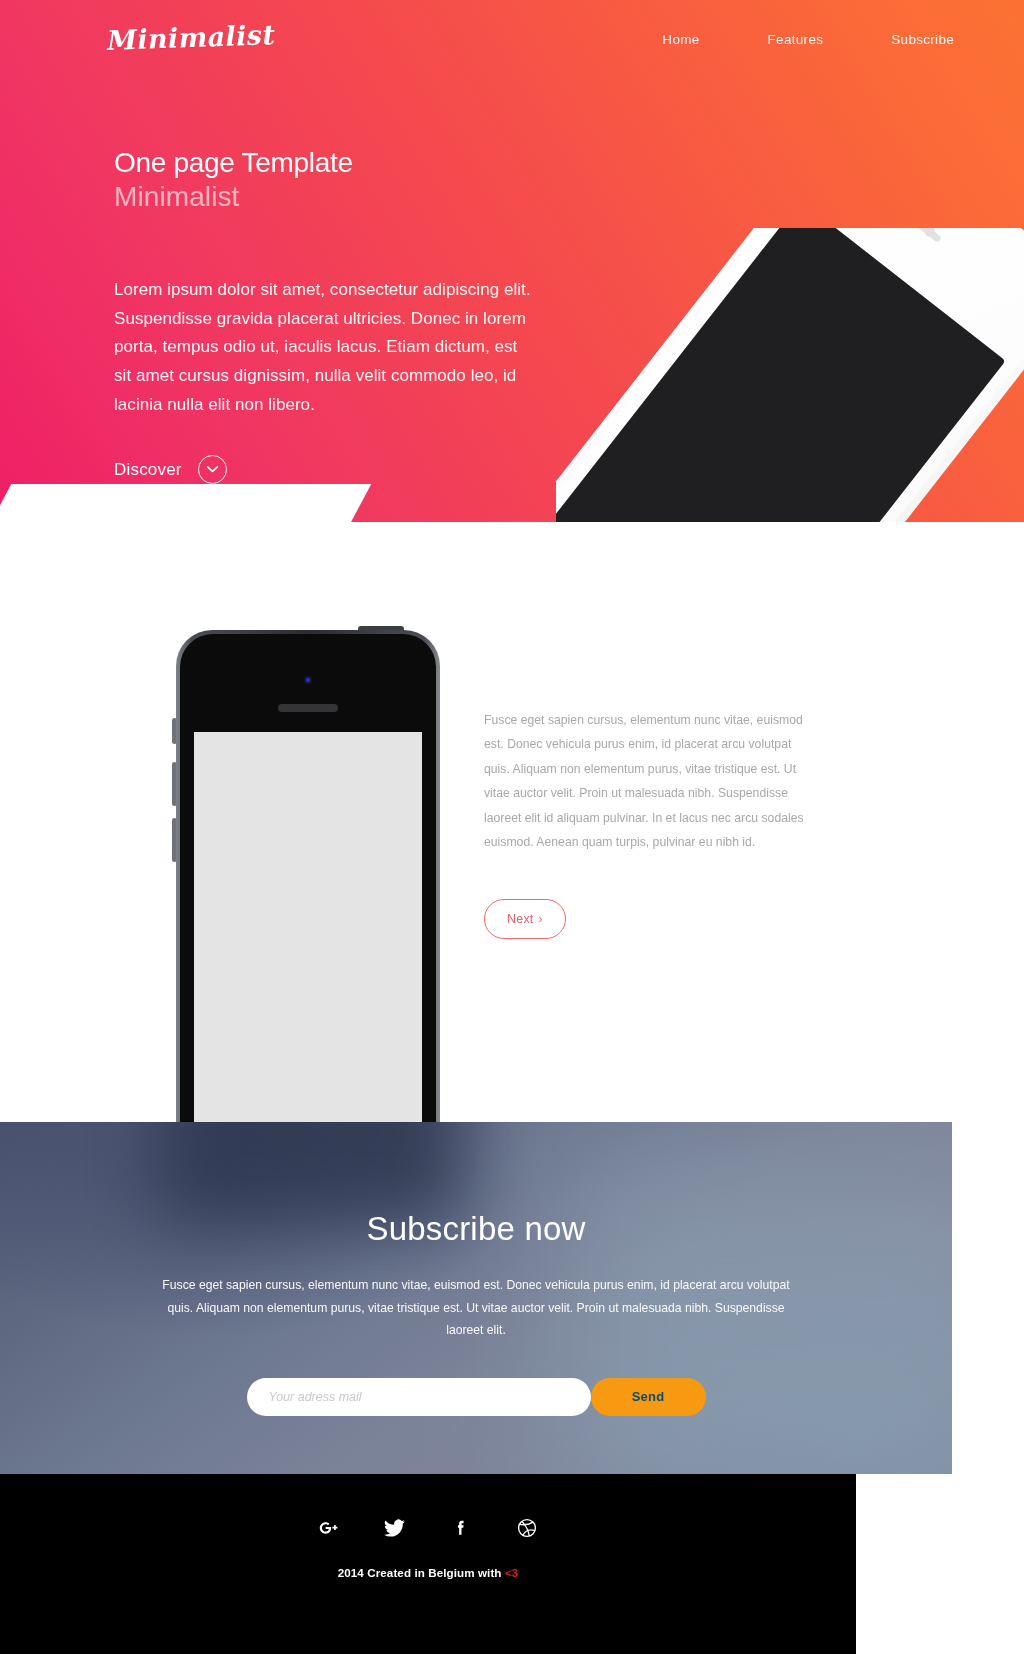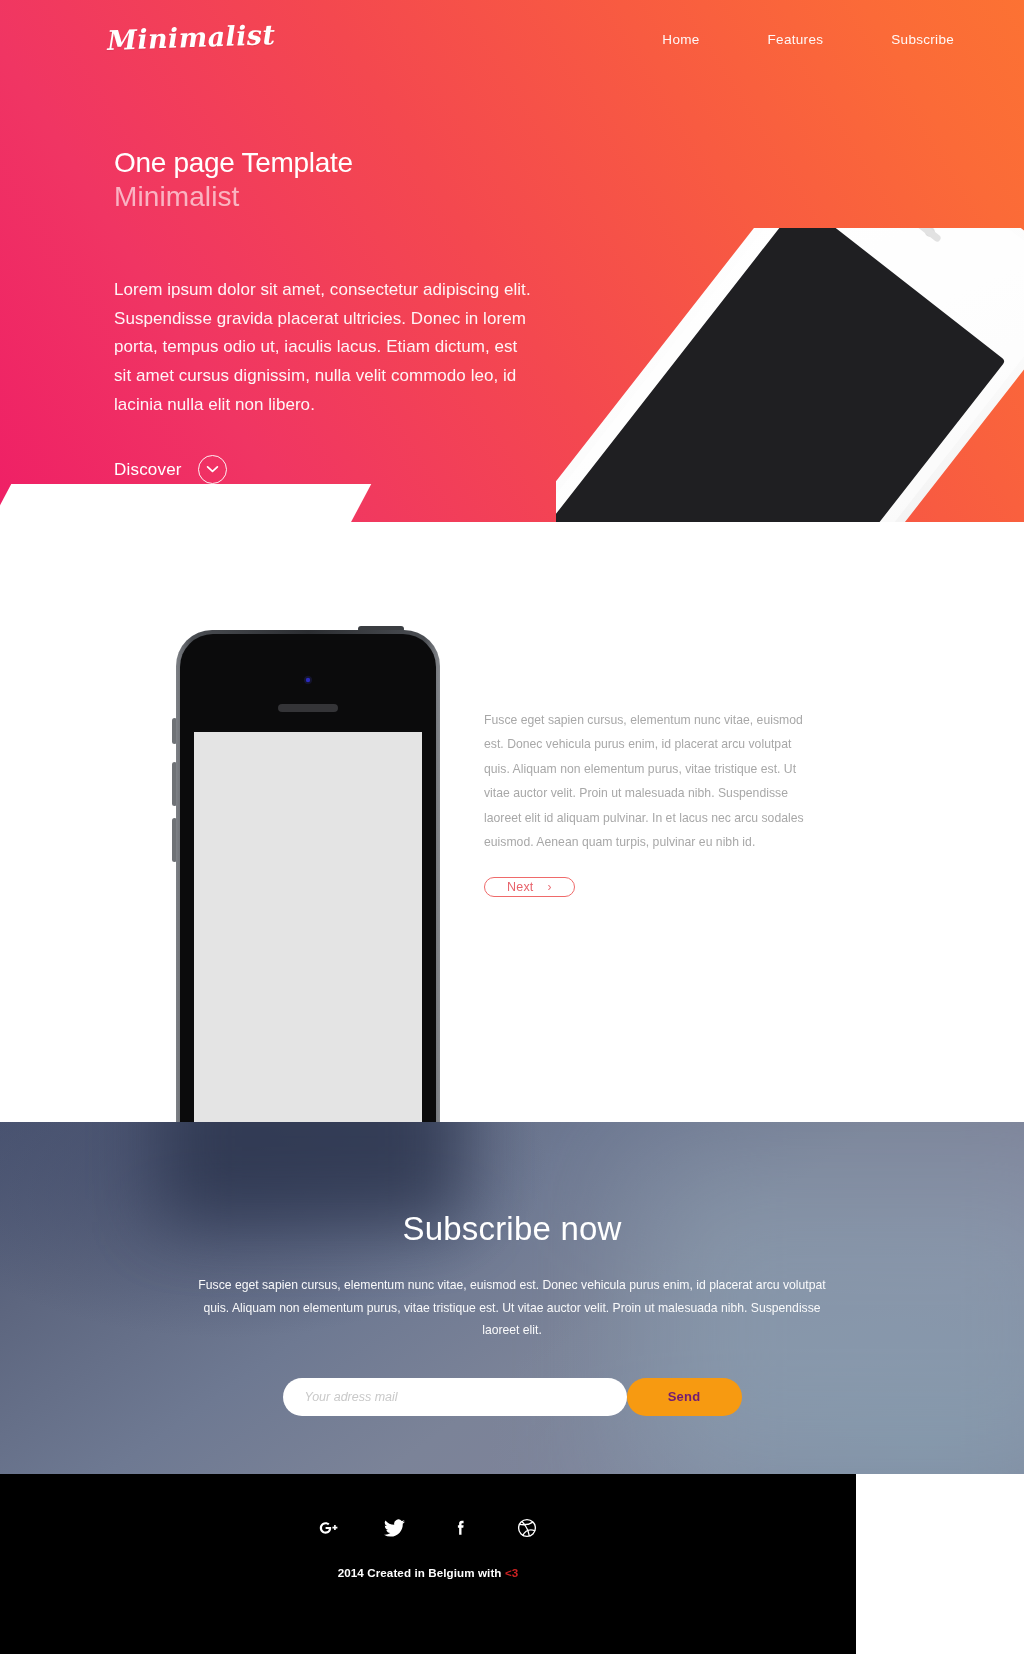--- a/index.html
+++ b/index.html
@@ -181,38 +181,38 @@
     margin-top: 24px;
     font-size: 12.2px;
     line-height: 2.0;
     color: #a8a8a8;
     letter-spacing: .02px;
   }
   .next-btn {
     display: inline-flex;
     align-items: center;
     justify-content: center;
-    gap: 14px;
-    margin-top: 23px;
-    padding: 2px 22px;
+    gap: 5px;
+    margin-top: 45px;
+    padding: 12px 22px;
     border: 1px solid #ef6a6a;
     border-radius: 20px;
     background: transparent;
     color: #e8636b;
     font-size: 12.5px;
     font-family: "Liberation Sans", sans-serif;
     cursor: pointer;
     letter-spacing: .2px;
   }
   .next-btn .chev { font-size: 12px; opacity: .9; }
 
   
   .subscribe {
     position: relative;
-    width: 1024px;
+    width: 952px;
     height: 352px;
     overflow: hidden;
     background:
       radial-gradient(ellipse 520px 280px at 22% 12%, rgba(64,74,105,.75) 0%, rgba(64,74,105,0) 62%),
       radial-gradient(ellipse 620px 340px at 90% 92%, rgba(126,146,166,.85) 0%, rgba(126,146,166,0) 70%),
       linear-gradient(145deg, #4b5572 0%, #5d667f 18%, #6e7992 40%, #7b8398 58%, #80839a 78%, #7e7f96 100%);
   }
   .sub-blurblob {
     position: absolute;
     left: 160px; top: -70px;
@@ -265,21 +265,21 @@
     outline: none;
     font-family: "Liberation Sans", sans-serif;
   }
   .sub-input::placeholder { color: #c9c9c9; font-style: italic; }
   .send-btn {
     width: 115px;
     height: 38px;
     border: none;
     border-radius: 19px;
     background: #f79a11;
-    color: #701a75;
+    color: #0c4a6e;
     font-size: 13px;
     font-weight: 700;
     letter-spacing: .2px;
     cursor: pointer;
     font-family: "Liberation Sans", sans-serif;
   }
 
   
   .footer {
     position: relative;

